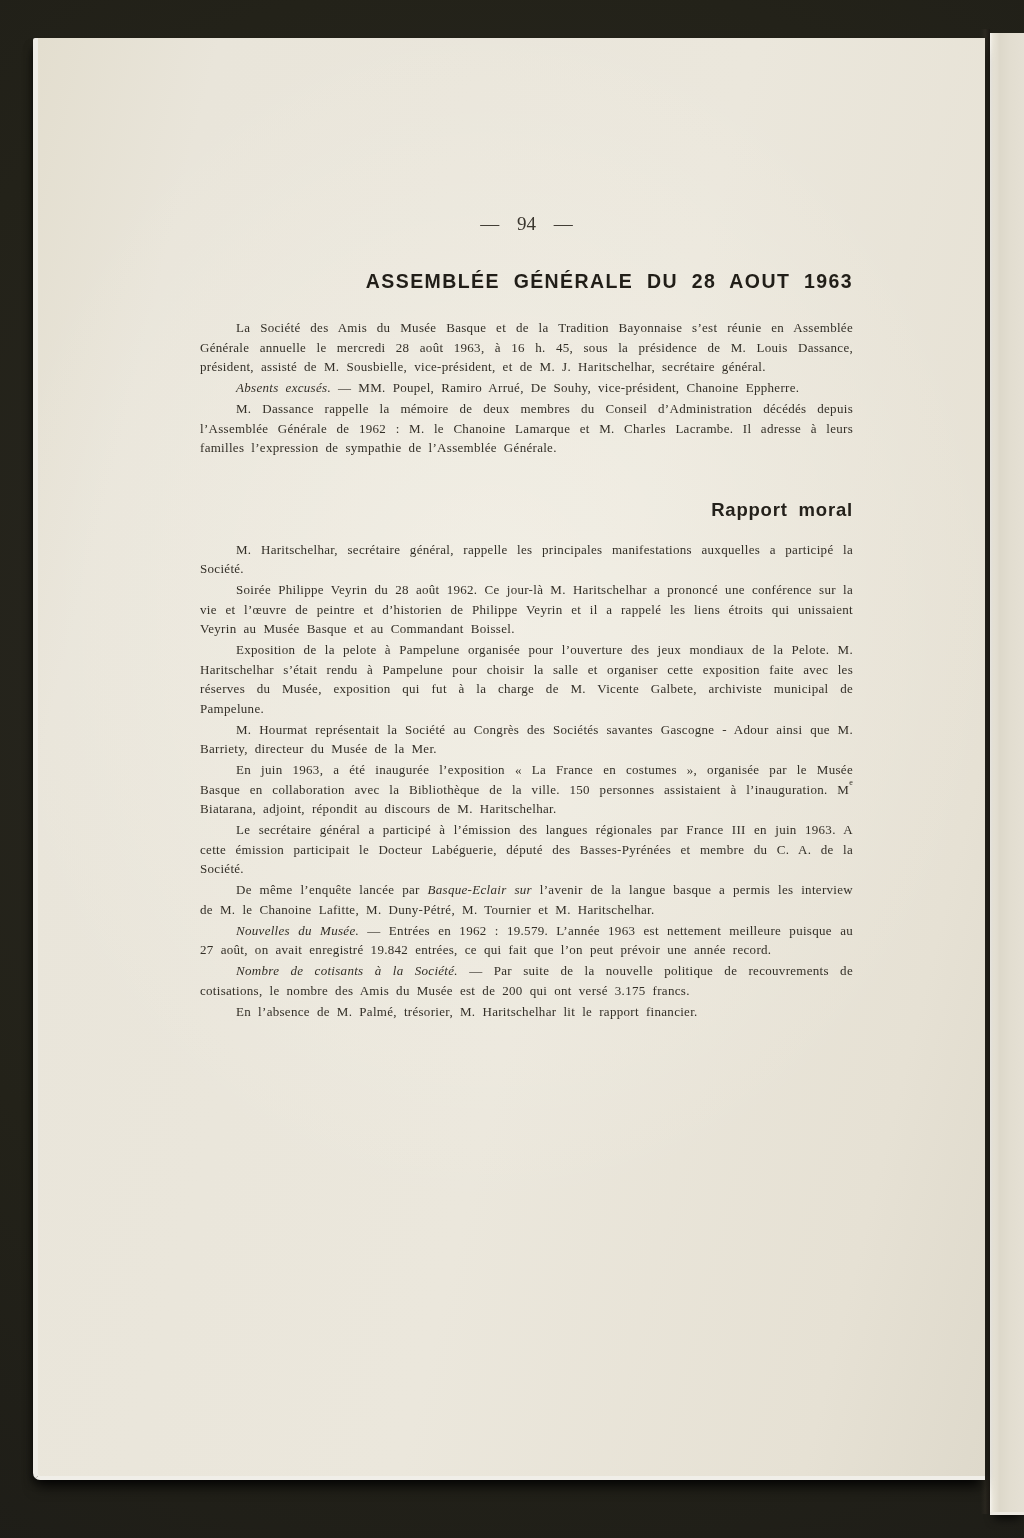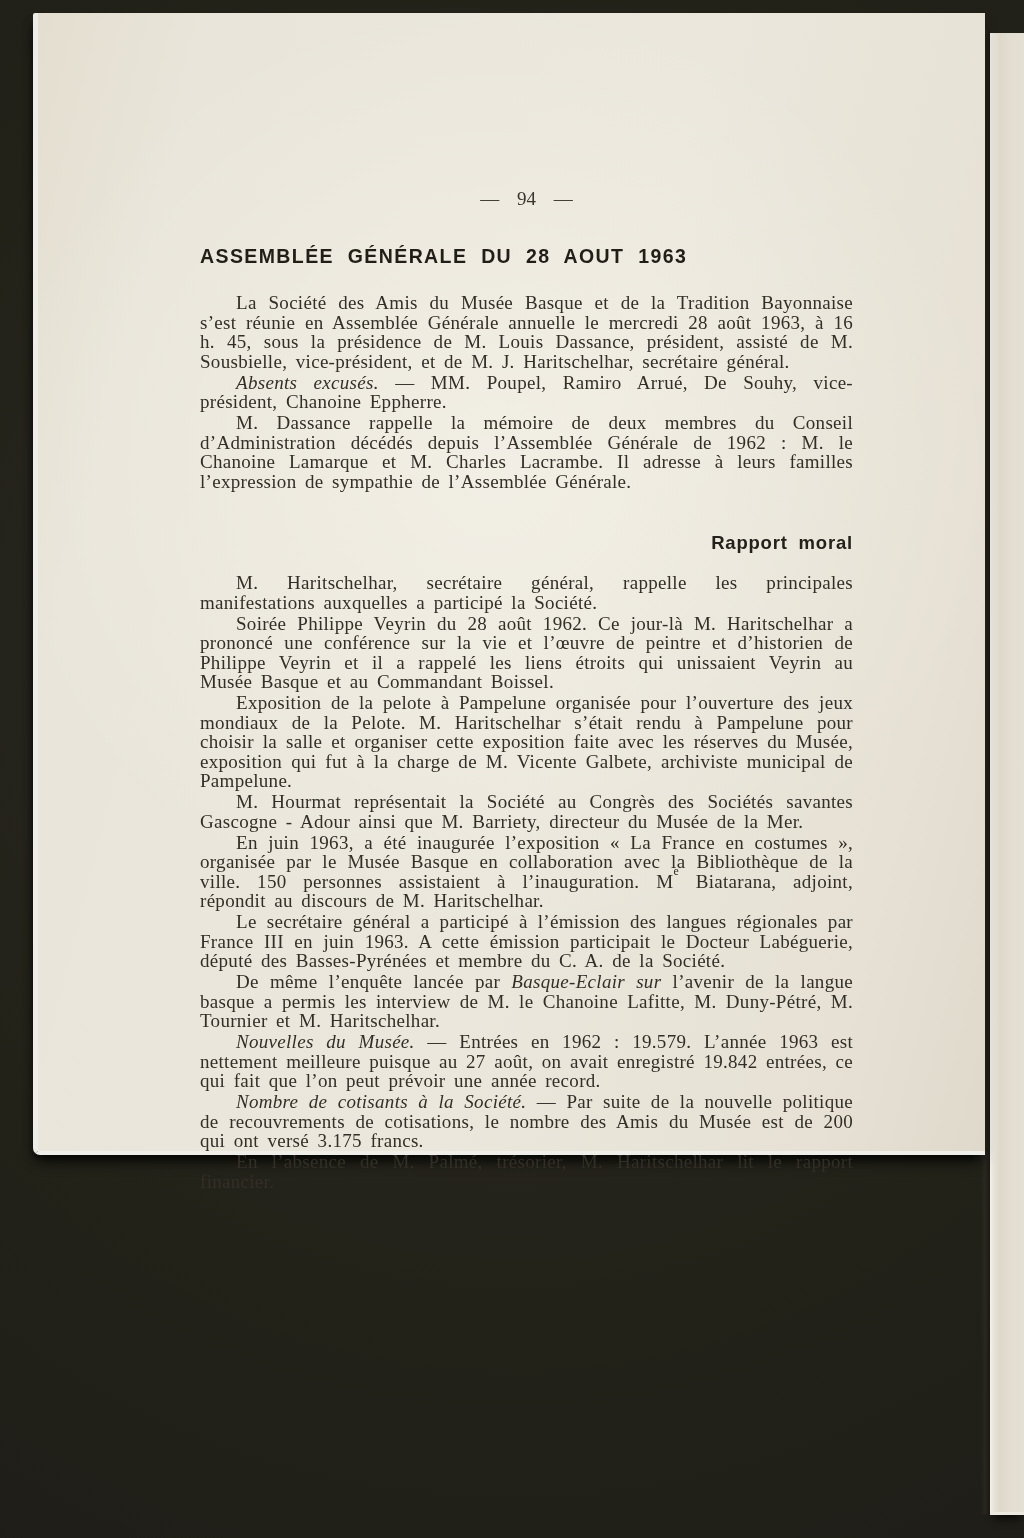--- a/index.html
+++ b/index.html
@@ -13,23 +13,23 @@
     overflow: hidden;
     background:
       radial-gradient(ellipse 120% 80% at 50% 42%, #2a2823 0%, #232219 55%, #1c1b17 100%);
     font-family: "Liberation Serif", serif;
   }
 
   
   .page {
     position: absolute;
     left: 33px;
-    top: 13px;
+    top: 38px;
     width: 952px;
-    height: 1142px;
+    height: 1442px;
     box-sizing: border-box;
     border-left: 5px solid #eeece6;
     border-bottom: 4px solid #f0eee8;
     border-radius: 2px 0 0 7px;
     background:
       radial-gradient(ellipse 90% 70% at 48% 40%, rgba(255,253,246,0.35) 0%, rgba(255,253,246,0) 60%),
       linear-gradient(104deg, #e3decf 0%, #e9e5da 14%, #ebe7dc 55%, #e6e1d4 86%, #ded9cb 100%);
     box-shadow:
       0 10px 14px -4px rgba(0,0,0,0.75),
       -4px 6px 8px -4px rgba(0,0,0,0.6);
@@ -76,21 +76,21 @@
     text-align: center;
     font-size: 19px;
     line-height: 20px;
     word-spacing: 13px;
     color: #3a362e;
   }
 
   .title {
     margin-top: 36px;
     margin-bottom: 26px;
-    text-align: left;
+    text-align: right;
     font-family: "Liberation Sans", sans-serif;
     font-weight: bold;
     font-size: 19.5px;
     line-height: 22px;
     letter-spacing: 1.4px;
     word-spacing: 7px;
     color: #211e18;
   }
 
   .heading {
@@ -102,21 +102,21 @@
     line-height: 24px;
     letter-spacing: 0.8px;
     word-spacing: 5px;
     color: #24211b;
   }
 
   p.para {
     margin: 0 0 1.5px 0;
     text-align: justify;
     text-indent: 36px;
-    font-size: 19px;
+    font-size: 13px;
     line-height: 19.5px;
     letter-spacing: 0.3px;
     word-spacing: 3.5px;
     color: #332f27;
   }
   p.para em {
     font-style: italic;
   }
   p.para sup {
     font-size: 0.62em;

